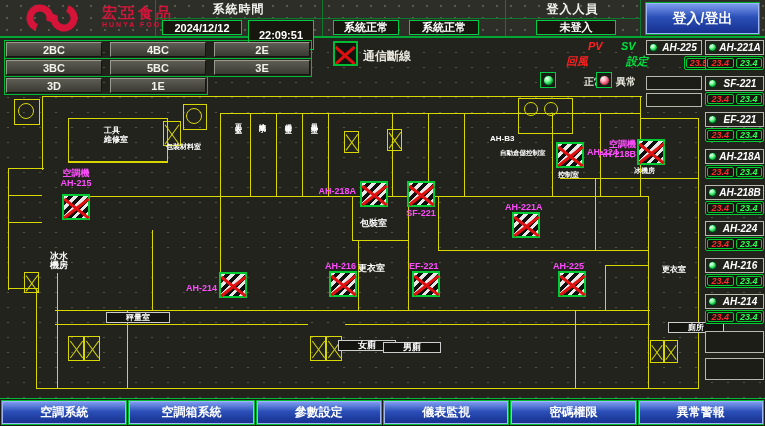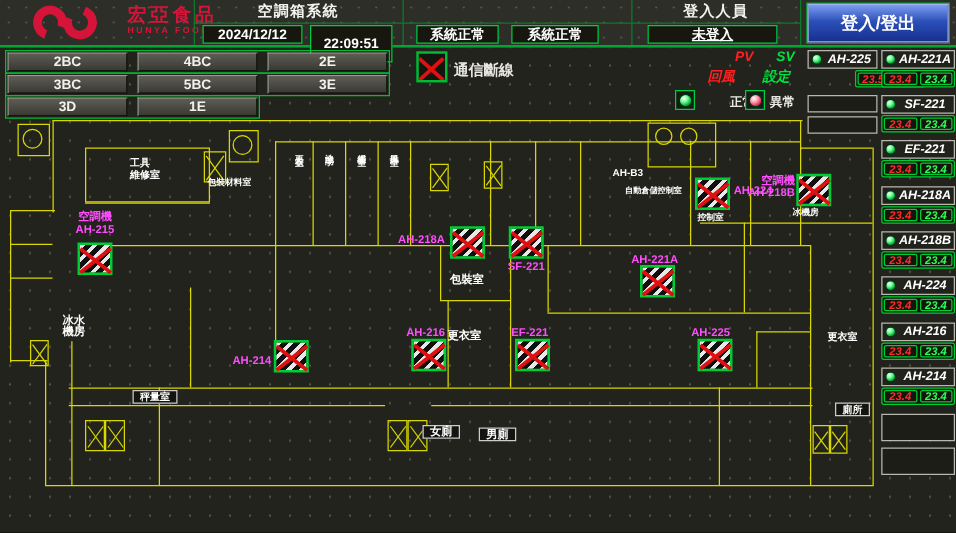--- a/index.html
+++ b/index.html
@@ -48,21 +48,21 @@
   .xdoor{position:absolute;border:1px solid #d8d800;overflow:hidden;}
   .xdoor::before,.xdoor::after{content:"";position:absolute;top:50%;left:-25%;width:150%;height:1px;background:#d8d800;}
   .xdoor::before{transform:rotate(54deg);} .xdoor::after{transform:rotate(-54deg);}
   .equip{position:absolute;width:28px;height:26px;border:2px solid #00cc33;
     background:repeating-linear-gradient(135deg,#e8e8e8 0 3px,#101010 3px 7px);overflow:visible;cursor:pointer;}
   .equip::before,.equip::after{content:"";position:absolute;top:48%;left:-14%;width:128%;height:3px;background:#e01010;}
   .equip::before{transform:rotate(38deg);} .equip::after{transform:rotate(-38deg);}
   .mlabel{position:absolute;color:#ff4dff;font-size:9px;line-height:10px;font-weight:bold;
     white-space:nowrap;text-align:center;}
   .wlabel{position:absolute;color:#ffffff;font-size:8px;line-height:9px;font-weight:bold;white-space:nowrap;}
-  .boxed{border:1px solid #cccccc;background:#141410;padding:0 5px;}
+  .boxed{border:1px solid #cccccc;background:#141410;padding:0 19px;}
   .vtxt{writing-mode:vertical-rl;letter-spacing:1px;}
   
   .ubox{position:absolute;height:15px;border:1px solid #b8b8ae;background:#22221c;
     display:flex;align-items:center;gap:2px;padding:0 2px;cursor:pointer;}
   .ubox .led{width:9px;height:9px;flex:none;}
   .uname{flex:1;text-align:center;color:#ffffff;font-size:10px;font-weight:bold;font-style:italic;white-space:nowrap;}
   .uvals{position:absolute;height:14px;border:1px solid #00cc33;border-radius:2px;background:#15150e;
     display:flex;gap:2px;padding:1px;}
   .uval{flex:1;border:1px solid #00cc33;border-radius:2px;font-size:9px;font-weight:bold;font-style:italic;
     display:flex;align-items:center;justify-content:center;}
@@ -91,28 +91,28 @@
       <div class="logo-cn">宏亞食品</div>
       <div class="logo-en">HUNYA FOODS</div>
     </div>
 
     <div class="vdiv" style="left:155px;"></div>
     <div class="vdiv" style="left:322px;"></div>
     <div class="vdiv" style="left:505px;"></div>
     <div class="vdiv" style="left:640px;"></div>
     <div class="hdiv" style="left:155px;top:18px;width:485px;"></div>
 
-    <div class="hlabel" style="left:155px;width:167px;">空調箱系統</div>
+    <div class="hlabel" style="left:155px;width:167px;">系統時間</div>
     <div class="hlabel" style="left:505px;width:135px;">登入人員</div>
 
     <div class="gbox" style="left:162px;top:20px;width:80px;height:15px;">2024/12/12</div>
     <div class="gbox" style="left:248px;top:20px;width:66px;height:30px;">22:09:51</div>
     <div class="gbox" style="left:333px;top:20px;width:66px;height:15px;">系統正常</div>
     <div class="gbox" style="left:409px;top:20px;width:70px;height:15px;">系統正常</div>
-    <div class="gbox" style="left:518px;top:20px;width:104px;height:15px;text-decoration:underline;">未登入</div>
+    <div class="gbox" style="left:536px;top:20px;width:80px;height:15px;">未登入</div>
     <div class="blue-btn" style="left:646px;top:3px;width:113px;height:31px;font-size:14px;">登入/登出</div>
   </div>
 
   <div class="zwrap" style="left:4px;top:40px;">
     <div class="zbtn">2BC</div>
     <div class="zbtn">4BC</div>
     <div class="zbtn">2E</div>
   </div>
   <div class="zwrap" style="left:4px;top:58px;">
     <div class="zbtn">3BC</div>
@@ -123,21 +123,21 @@
     <div class="zbtn">3D</div>
     <div class="zbtn">1E</div>
   </div>
 
   <div class="commbox" style="left:333px;top:41px;"></div>
   <div class="ltext" style="left:363px;top:48px;font-size:12px;">通信斷線</div>
 
   <div class="pvsv" style="left:588px;top:40px;color:#ff2020;">PV</div>
   <div class="pvsv" style="left:621px;top:40px;color:#00e040;">SV</div>
   <div class="pvsv" style="left:566px;top:54px;color:#ff2020;">回風</div>
-  <div class="pvsv" style="left:610px;top:54px;color:#00e040;">設定</div>
+  <div class="pvsv" style="left:626px;top:54px;color:#00e040;">設定</div>
 
   <div class="ledbox" style="left:540px;top:72px;">
       <div class="led"></div>
     </div>
   <div class="ltext" style="left:560px;top:75px;margin-left:24px;">正常</div>
   <div class="ledbox" style="left:596px;top:72px;">
       <div class="led red"></div>
     </div>
   <div class="ltext" style="left:616px;top:75px;">異常</div>
 
@@ -349,14 +349,22 @@
     </div>
     <div class="uvals" style="left:705px;top:310px;width:59px;">
       <div class="uval pv">23.4</div>
       <div class="uval sv">23.4</div>
     </div>
 
     <div class="uempty" style="left:705px;top:331px;width:59px;height:22px;"></div>
     <div class="uempty" style="left:705px;top:358px;width:59px;height:22px;"></div>
   </div>
 
+  <div class="footer">
+    <div class="fbtn">空調系統</div>
+    <div class="fbtn">空調箱系統</div>
+    <div class="fbtn">參數設定</div>
+    <div class="fbtn">儀表監視</div>
+    <div class="fbtn">密碼權限</div>
+    <div class="fbtn">異常警報</div>
+  </div>
 
 </div>
 
 </body></html>

